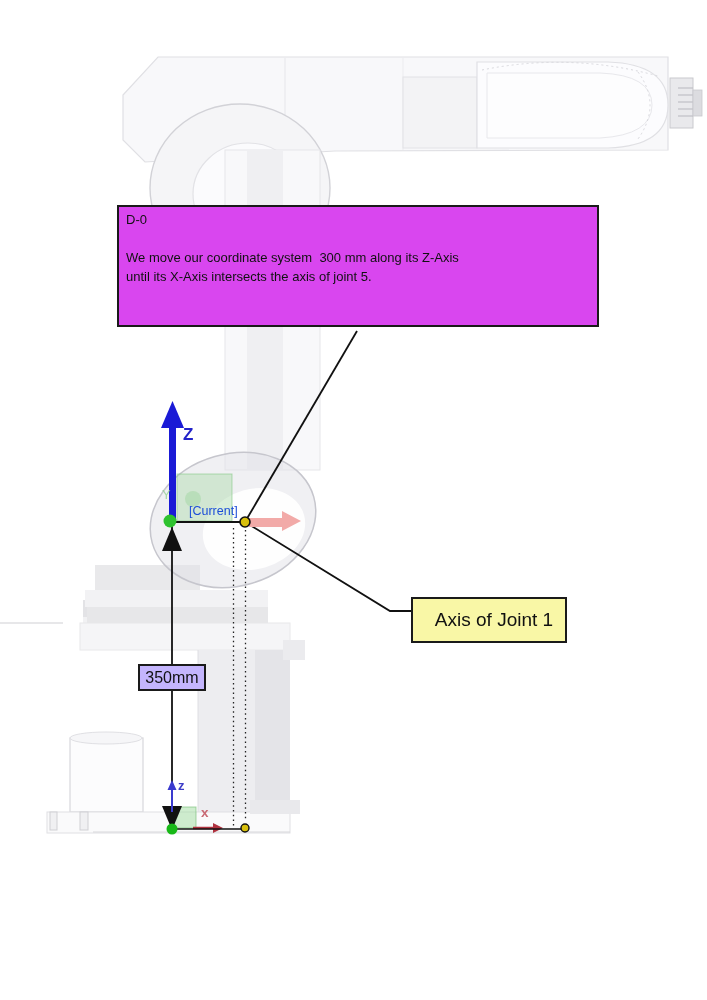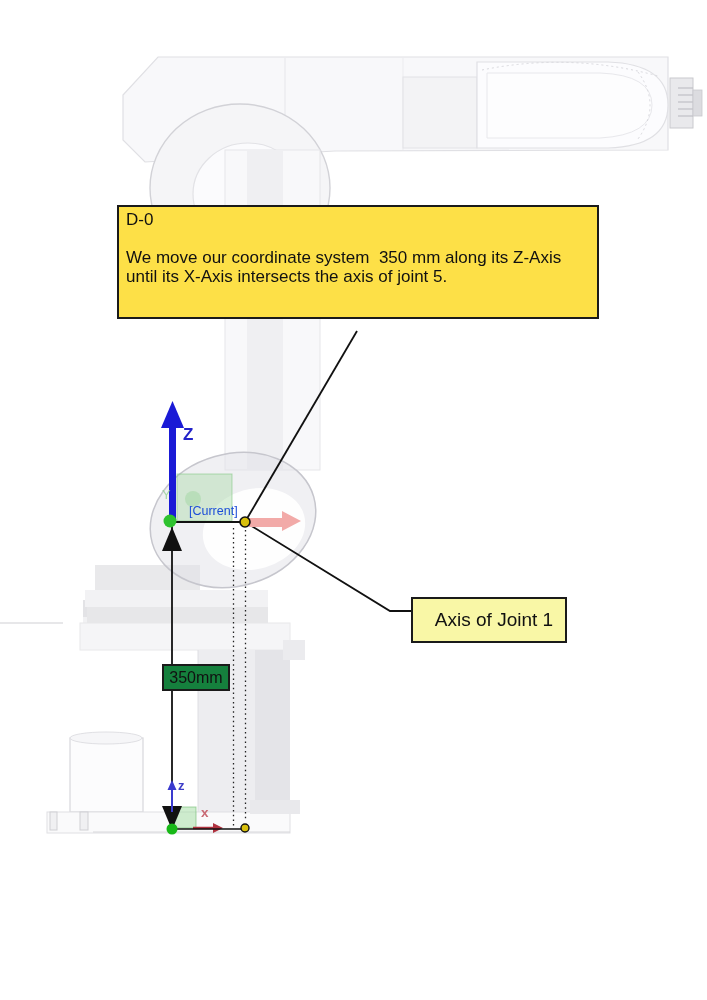--- a/index.html
+++ b/index.html
@@ -1,30 +1,30 @@
 <!DOCTYPE html>
 <html><head>
 <meta charset="utf-8">
 <style>
   html,body{margin:0;padding:0;background:#fff;}
   body{width:707px;height:1000px;position:relative;overflow:hidden;
        font-family:"Liberation Sans", sans-serif;color:#111;}
   #stage{position:absolute;left:0;top:0;width:707px;height:1000px;}
   svg{position:absolute;left:0;top:0;}
   .box{position:absolute;border:2px solid #1a1a1a;box-sizing:border-box;}
-  .d0-box{left:117px;top:205px;width:482px;background:#fde047;
-          padding:3px 7px 12px 7px;font-size:17px;line-height:19px;}
+  .d0-box{left:117px;top:205px;width:482px;background:#d946ef;
+          padding:3px 7px 20px 7px;font-size:13px;line-height:19px;}
   .d0-line{white-space:pre;}
   .d0-gap{height:19px;}
   .joint-box{left:411px;top:597px;width:156px;height:46px;background:#f9f7a6;
              display:flex;align-items:center;justify-content:center;
              font-size:19px;white-space:nowrap;padding-left:10px;}
-  .dim-box{left:138px;top:664px;width:68px;height:27px;background:#15803d;
+  .dim-box{left:138px;top:664px;width:68px;height:27px;background:#c4b5fd;
            display:flex;align-items:center;justify-content:center;
-           font-size:16px;margin-left:24px;}
+           font-size:16px;}
   .axis-label{position:absolute;white-space:nowrap;}
   .z-upper{left:183px;top:425px;font-size:17px;font-weight:bold;color:#2323c9;}
   .y-faint{left:162px;top:487px;font-size:13px;color:rgba(140,205,140,0.75);}
   .current{left:189px;top:504px;font-size:12.5px;color:#1d4ed8;letter-spacing:0px;}
   .z-lower{left:178px;top:778px;font-size:13px;font-weight:bold;color:#3c3cc8;}
   .x-lower{left:201px;top:805px;font-size:13.5px;font-weight:bold;color:#c96a74;}
 </style>
 </head>
 <body>
 
@@ -137,21 +137,21 @@
 
   <circle cx="170" cy="521" r="6.5" fill="#2ec22e"></circle>
   <circle cx="172" cy="829" r="5.5" fill="#17b817"></circle>
   <circle cx="245" cy="522" r="5" stroke="#111" stroke-width="1.6" fill="#d9c00d"></circle>
   <circle cx="245" cy="828" r="4" stroke="#111" stroke-width="1.4" fill="#d9c00d"></circle>
 </svg>
 
 <div class="box d0-box">
   <div class="d0-line">D-0</div>
   <div class="d0-gap"></div>
-  <div class="d0-line">We move our coordinate system  350 mm along its Z-Axis</div>
+  <div class="d0-line">We move our coordinate system  300 mm along its Z-Axis</div>
   <div class="d0-line">until its X-Axis intersects the axis of joint 5.</div>
   <div class="d0-gap"></div>
 </div>
 
 <div class="box joint-box">
   <span>Axis of Joint 1</span>
 </div>
 
 <div class="box dim-box">
   <span>350mm</span>

